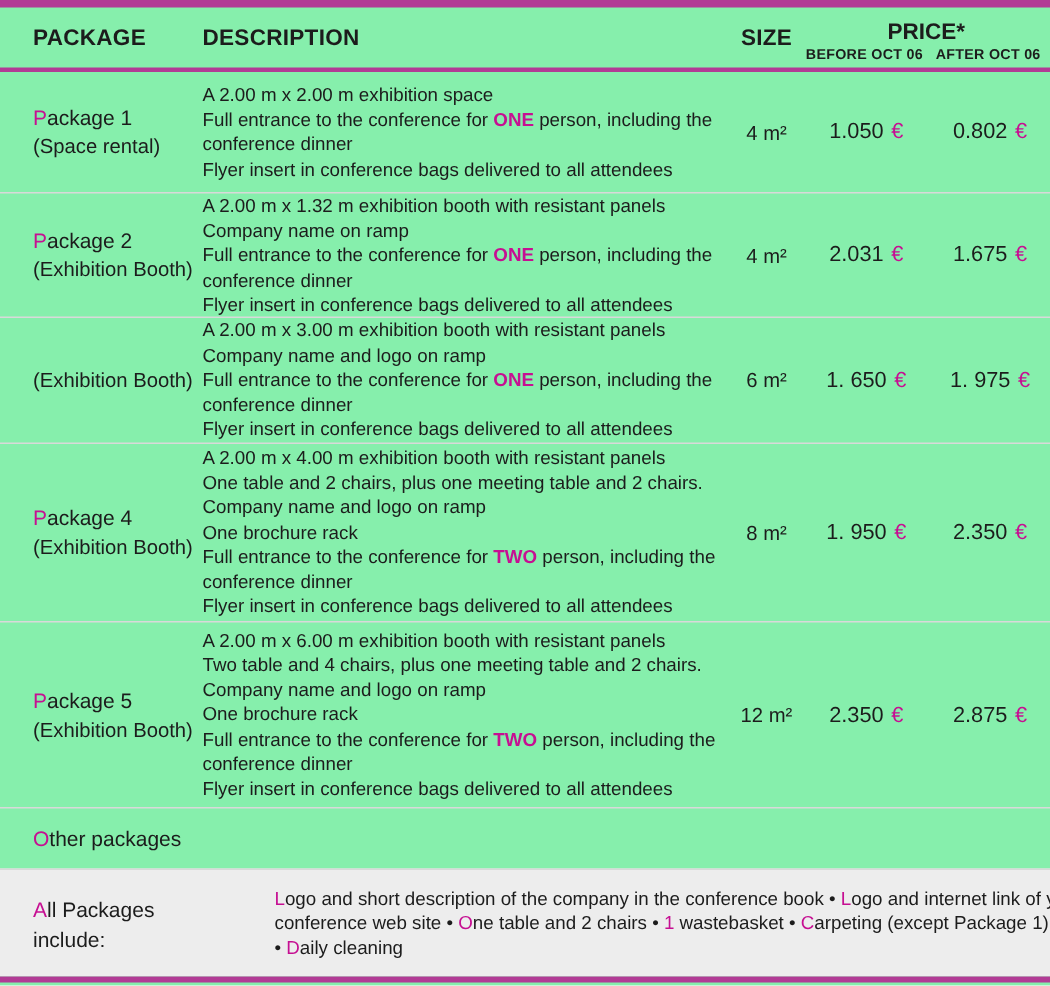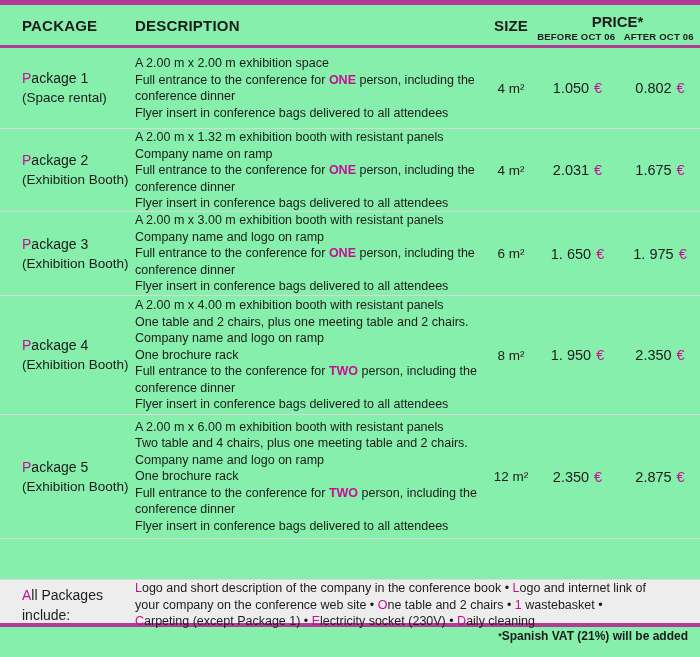--- a/index.html
+++ b/index.html
@@ -98,21 +98,20 @@
           <div class="desc-line"><span>Company name on ramp</span></div>
           <div class="desc-line"><span>Full entrance to the conference for </span><span class="accent bold">ONE</span><span> person, including the conference dinner</span></div>
           <div class="desc-line"><span>Flyer insert in conference bags delivered to all attendees</span></div>
         </div>
         <div class="cell size-cell">4 m²</div>
         <div class="cell price-cell"><span>2.031</span><span class="euro accent">€</span></div>
         <div class="cell price-cell"><span>1.675</span><span class="euro accent">€</span></div>
       </div>
       <div class="grid row" style="height: 84px;">
         <div class="cell pkg-cell">
-          <div class="pkg-name"><span class="accent ">P</span><span>ackage 3</span></div>
           <div class="pkg-sub">(Exhibition Booth)</div>
         </div>
         <div class="cell desc-cell">
           <div class="desc-line"><span>A 2.00 m x 3.00 m exhibition booth with resistant panels</span></div>
           <div class="desc-line"><span>Company name and logo on ramp</span></div>
           <div class="desc-line"><span>Full entrance to the conference for </span><span class="accent bold">ONE</span><span> person, including the conference dinner</span></div>
           <div class="desc-line"><span>Flyer insert in conference bags delivered to all attendees</span></div>
         </div>
         <div class="cell size-cell">6 m²</div>
         <div class="cell price-cell"><span>1. 650</span><span class="euro accent">€</span></div>
@@ -146,22 +145,25 @@
           <div class="desc-line"><span>Company name and logo on ramp</span></div>
           <div class="desc-line"><span>One brochure rack</span></div>
           <div class="desc-line"><span>Full entrance to the conference for </span><span class="accent bold">TWO</span><span> person, including the conference dinner</span></div>
           <div class="desc-line"><span>Flyer insert in conference bags delivered to all attendees</span></div>
         </div>
         <div class="cell size-cell">12 m²</div>
         <div class="cell price-cell"><span>2.350</span><span class="euro accent">€</span></div>
         <div class="cell price-cell"><span>2.875</span><span class="euro accent">€</span></div>
       </div>
       <div class="grid row" style="height: 41px;">
+        <div class="cell pkg-cell">
+          <div class="pkg-name"><span class="accent ">O</span><span>ther packages</span></div>
+        </div>
       </div>
-      <div class="grid row shaded" style="height: 44px;">
+      <div class="grid row shaded" style="height: 72px; gap: 48px;">
         <div class="cell pkg-cell">
           <div class="pkg-name"><span class="accent ">A</span><span>ll Packages include:</span></div>
         </div>
         <div class="cell desc-cell wide">
           <div class="desc-line"><span class="accent ">L</span><span>ogo and short description of the company in the conference book • </span><span class="accent ">L</span><span>ogo and internet link of your company on the conference web site • </span><span class="accent ">O</span><span>ne table and 2 chairs • </span><span class="accent ">1</span><span> wastebasket • </span><span class="accent ">C</span><span>arpeting (except Package 1) • </span><span class="accent ">E</span><span>lectricity socket (230V) • </span><span class="accent ">D</span><span>aily cleaning</span></div>
         </div>
       </div>
     </div>
 
   <div class="bottom-bar"></div>

